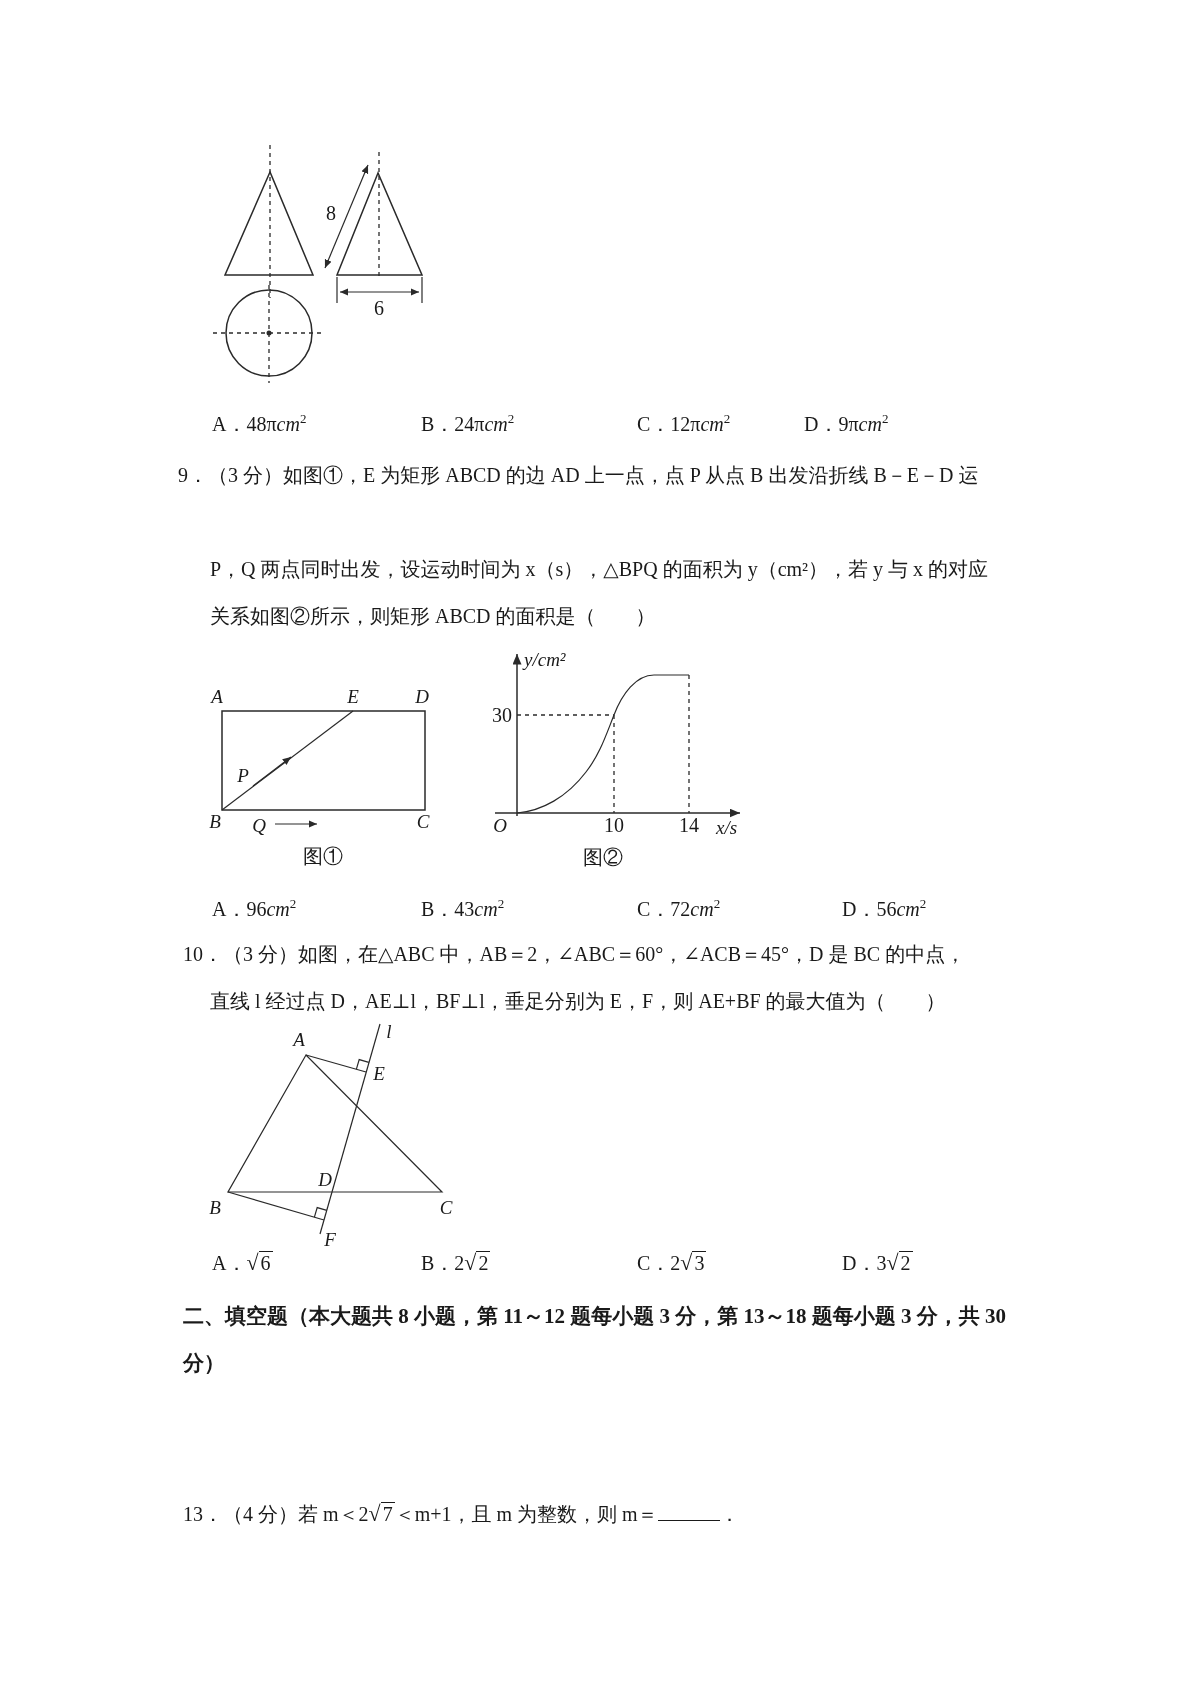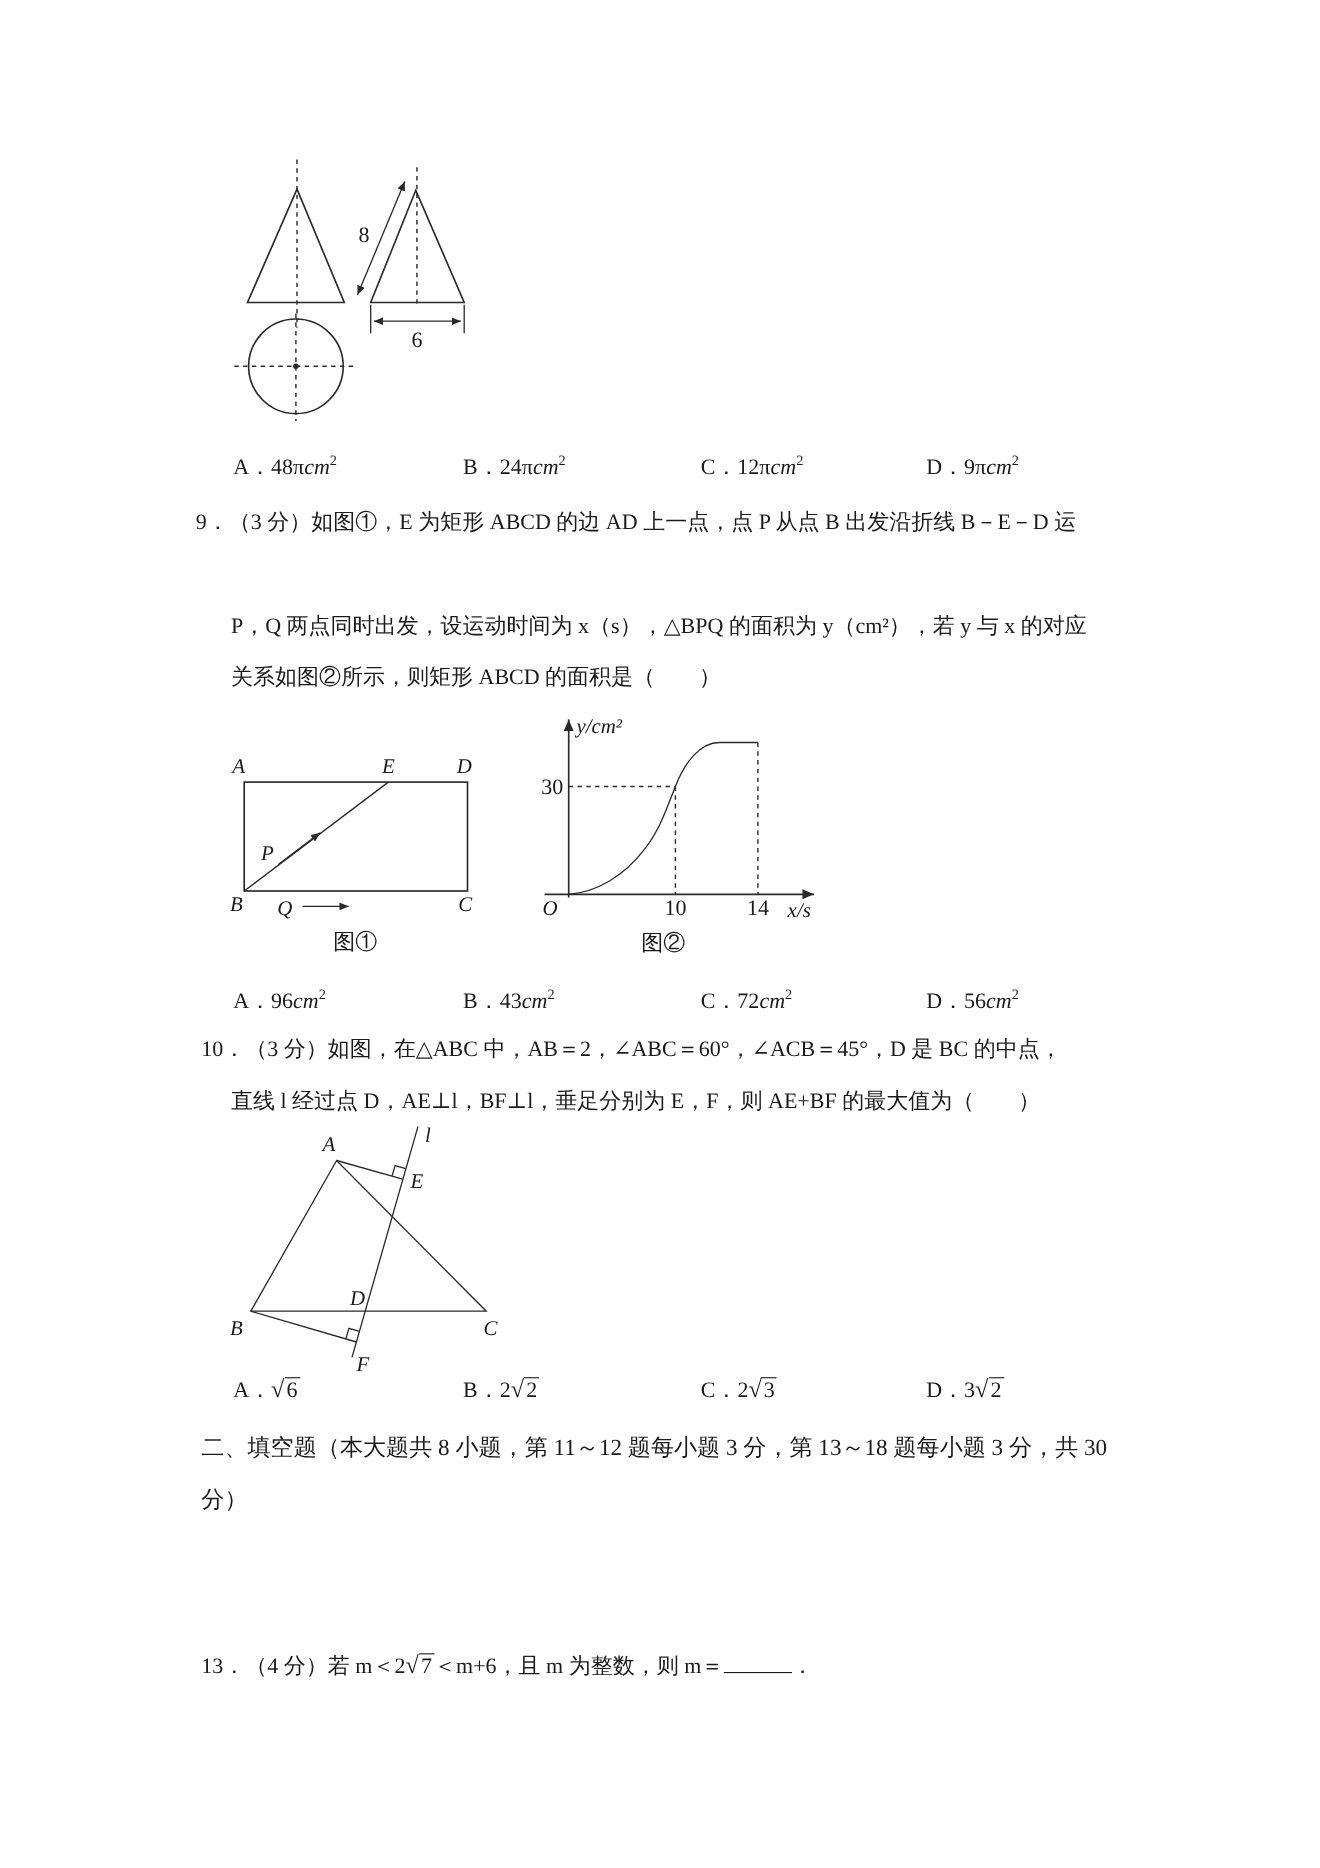--- a/index.html
+++ b/index.html
@@ -1,19 +1,19 @@
 <!DOCTYPE html>
 <html><head>
 <meta charset="utf-8">
 <style>
   html,body{margin:0;padding:0;background:#ffffff;}
   .page{position:relative;width:1200px;height:1698px;background:#ffffff;overflow:hidden;
         font-family:"Liberation Serif","DejaVu Serif",serif;color:#1a1a1a;}
   .line{position:absolute;font-size:20px;line-height:1.3;white-space:nowrap;}
-  .bold{font-weight:normal;font-size:21px;}
+  .bold{font-weight:bold;font-size:21px;}
   .opt{position:absolute;font-size:20px;white-space:nowrap;}
   .opt i{font-style:italic;}
   .sup{font-size:13px;position:relative;top:-8px;}
   .rt{font-size:22px;}
   .rtd{display:inline-block;border-top:1.6px solid #1a1a1a;padding:0 2px;line-height:1.1;}
   .blank{display:inline-block;width:74px;height:0.95em;border-bottom:1.6px solid #1a1a1a;}
   .blank-sm{width:62px;}
   svg{position:absolute;overflow:visible;}
   .fig-label{font:italic 19px "Liberation Serif","DejaVu Serif",serif;fill:#1a1a1a;}
   .fig-num{font:20px "Liberation Serif","DejaVu Serif",serif;fill:#1a1a1a;}
@@ -51,21 +51,21 @@
       <circle class="stroke" cx="84" cy="208" r="43"></circle>
       <line class="dash" x1="84" y1="160" x2="84" y2="258"></line>
       <line class="dash" x1="28" y1="208" x2="140" y2="208"></line>
       <circle cx="84" cy="208" r="2.5" fill="#2a2a2a"></circle>
     </g>
   </svg>
 
   <div class="opt" style="left:212px;top:411px"><span>A．48π</span><i>cm</i><span class="sup">2</span></div>
   <div class="opt" style="left:421px;top:411px"><span>B．24π</span><i>cm</i><span class="sup">2</span></div>
   <div class="opt" style="left:637px;top:411px"><span>C．12π</span><i>cm</i><span class="sup">2</span></div>
-  <div class="opt" style="left:842px;top:411px"><span>D．9π</span><i>cm</i><span class="sup">2</span></div>
+  <div class="opt" style="left:804px;top:411px"><span>D．9π</span><i>cm</i><span class="sup">2</span></div>
 
   <div class="line" style="left:178px;top:462px">9．（3 分）如图①，E 为矩形 ABCD 的边 AD 上一点，点 P 从点 B 出发沿折线 B－E－D 运</div>
   <div class="line" style="left:210px;top:556px">P，Q 两点同时出发，设运动时间为 x（s），△BPQ 的面积为 y（cm²），若 y 与 x 的对应</div>
   <div class="line" style="left:210px;top:603px">关系如图②所示，则矩形 ABCD 的面积是（　　）</div>
 
   <svg style="left:195px;top:685px" width="250" height="195" viewBox="0 0 250 195">
     <defs>
       <marker id="mk-rect" markerWidth="9" markerHeight="8" refX="7" refY="3" orient="auto">
         <path d="M0,0 L7,3 L0,6 z" fill="#2a2a2a"></path>
       </marker>
@@ -132,15 +132,15 @@
   <div class="opt" style="left:212px;top:1250px"><span>A．</span><span></span><span class="rt">√</span><span class="rtd">6</span></div>
   <div class="opt" style="left:421px;top:1250px"><span>B．</span><span>2</span><span class="rt">√</span><span class="rtd">2</span></div>
   <div class="opt" style="left:637px;top:1250px"><span>C．</span><span>2</span><span class="rt">√</span><span class="rtd">3</span></div>
   <div class="opt" style="left:842px;top:1250px"><span>D．</span><span>3</span><span class="rt">√</span><span class="rtd">2</span></div>
 
   <div class="line bold" style="left:183px;top:1303px">二、填空题（本大题共 8 小题，第 11～12 题每小题 3 分，第 13～18 题每小题 3 分，共 30</div>
   <div class="line bold" style="left:183px;top:1350px">分）</div>
 
 
 
-  <div class="line" style="left:183px;top:1500px"><span>13．（4 分）若 m＜2</span><span class="rt">√</span><span class="rtd">7</span><span>＜m+6，且 m 为整数，则 m＝</span><span class="blank blank-sm"></span><span>．</span></div>
+  <div class="line" style="left:183px;top:1500px"><span>13．（4 分）若 m＜2</span><span class="rt">√</span><span class="rtd">7</span><span>＜m+1，且 m 为整数，则 m＝</span><span class="blank blank-sm"></span><span>．</span></div>
 
 </div>
 
 </body></html>

